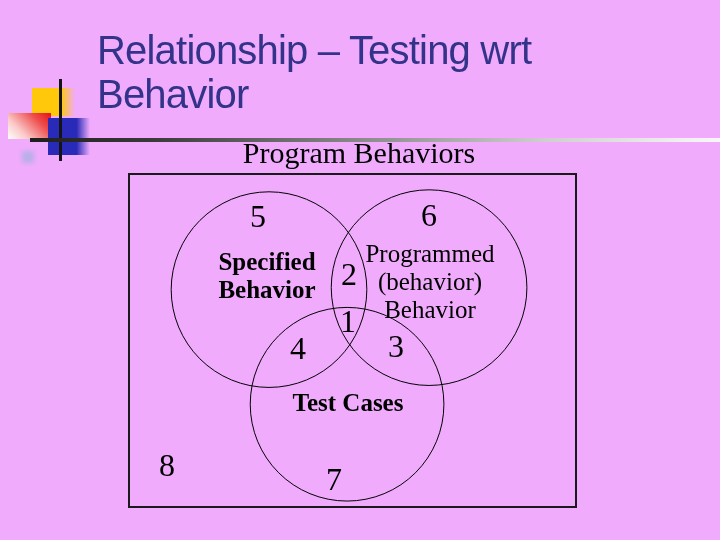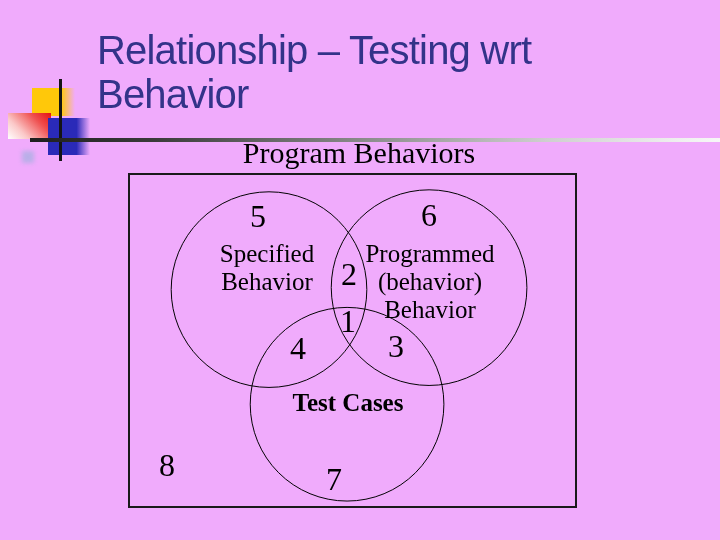--- a/index.html
+++ b/index.html
@@ -38,21 +38,21 @@
   .venn-box {
     position:absolute; left:128px; top:173px; width:449px; height:335px;
     border:2px solid #1a1a1a; box-sizing:border-box;
   }
   .venn-svg { position:absolute; left:0; top:0; width:100%; height:100%; }
 
   .circle-label {
     position:absolute; width:220px; text-align:center;
     font-size:25px; line-height:28px;
   }
-  .lbl-specified  { left:157px; top:240px; }
+  .lbl-specified  { left:157px; top:248px;font-weight:bold; }
   .lbl-programmed { left:320px; top:240px; }
   .lbl-testcases  { left:238px; top:390px; line-height:25px;font-weight:bold; }
 
   .num {
     position:absolute; font-size:32px; line-height:1;
     transform:translate(-50%,-50%);
   }
   .n5 { left:258px; top:216px; }
   .n6 { left:429px; top:215px; }
   .n2 { left:349px; top:274px; }

